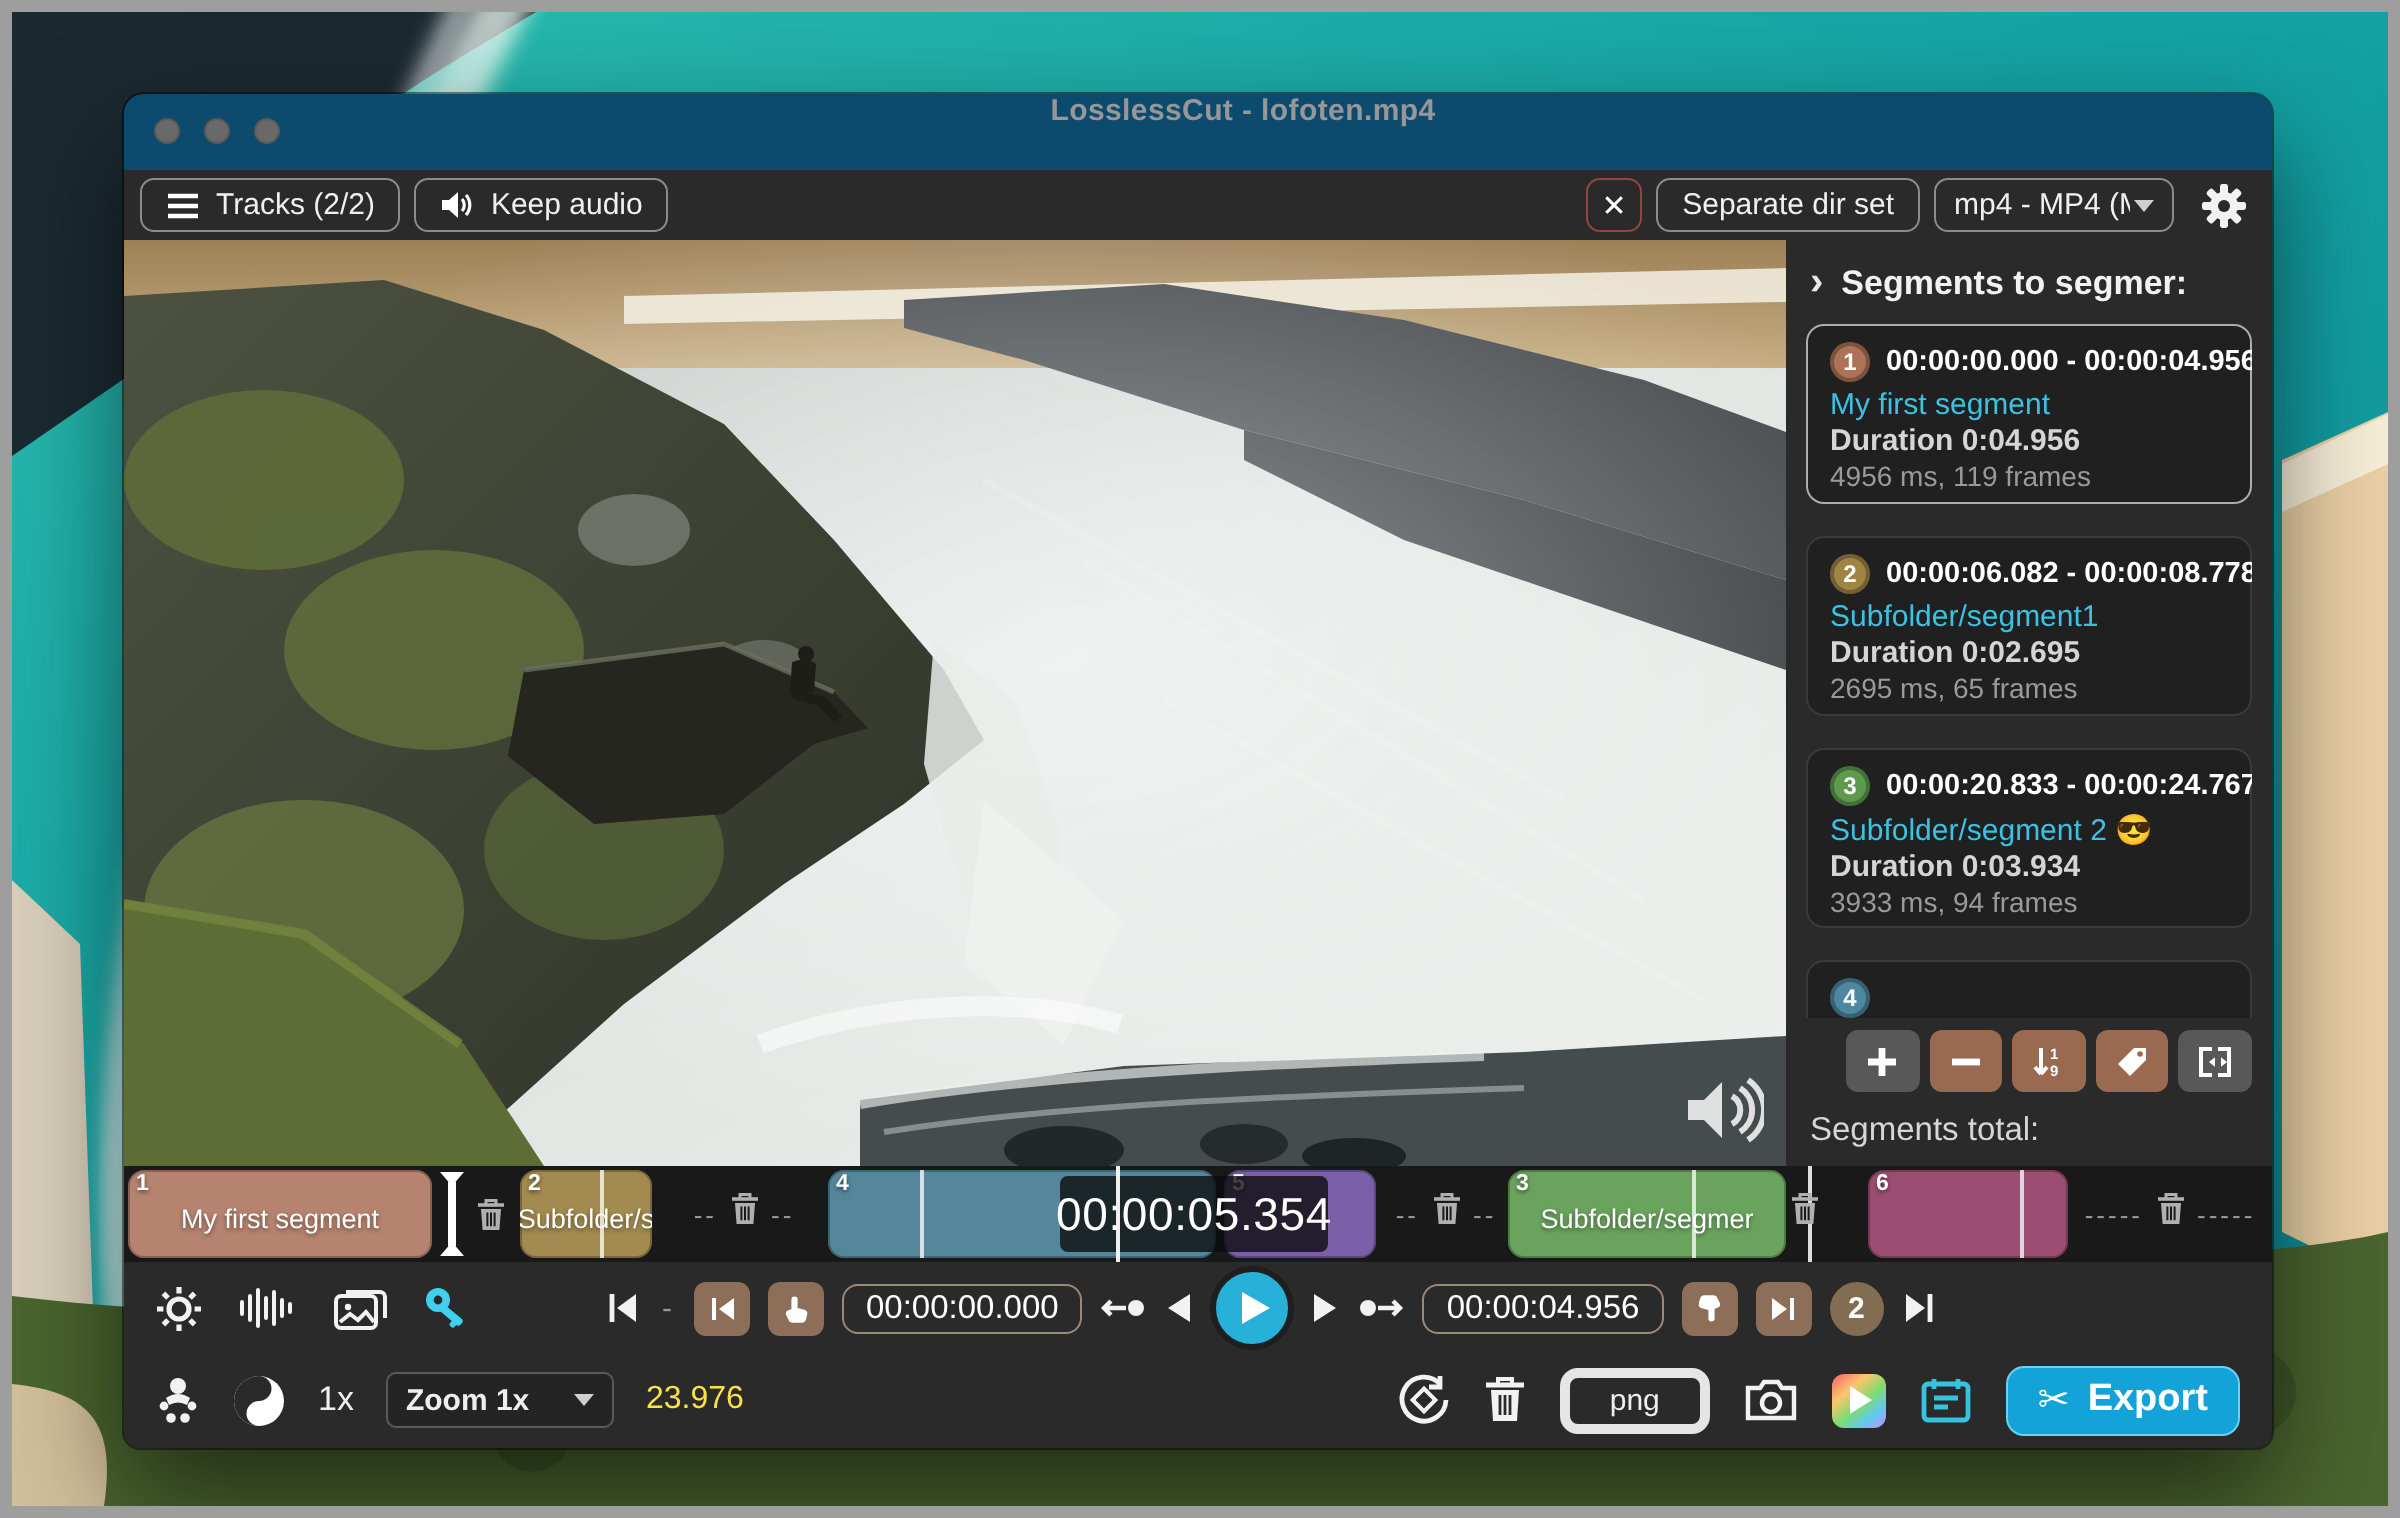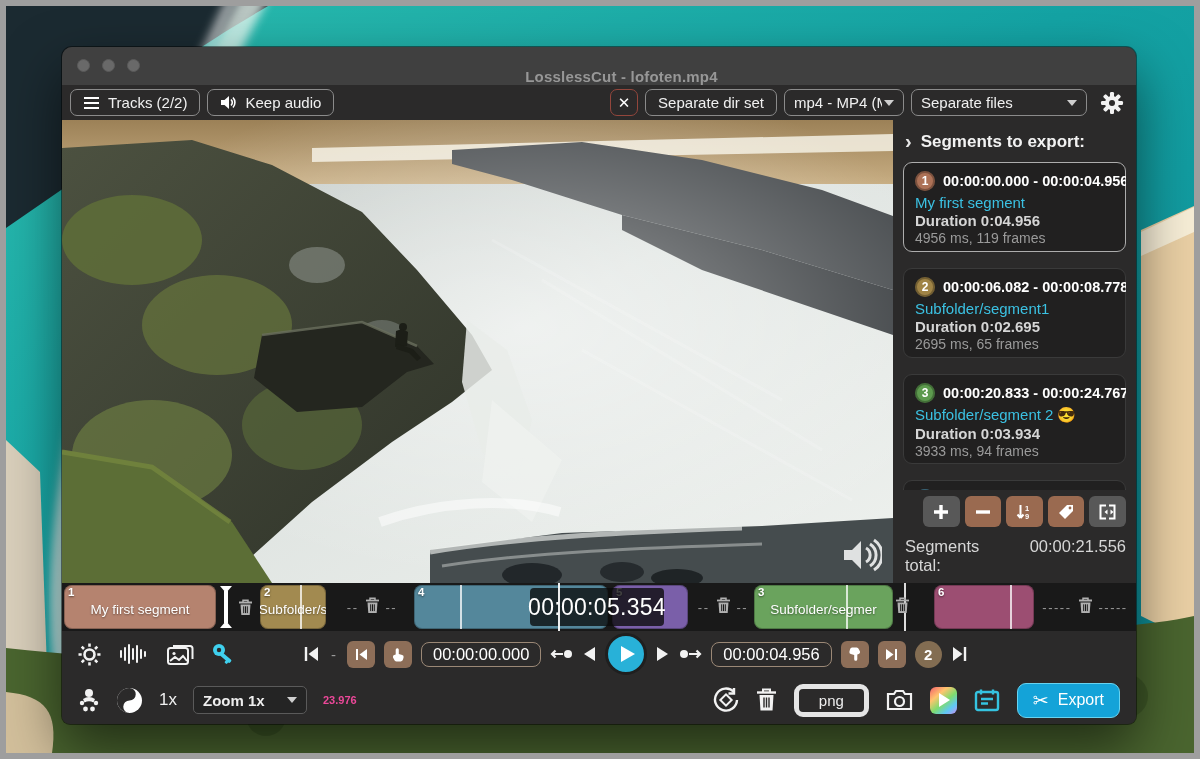--- a/index.html
+++ b/index.html
@@ -5,21 +5,21 @@
   html,body{margin:0;padding:0;background:#777;}
   *{box-sizing:border-box;font-family:"Liberation Sans",sans-serif;}
   .stage{position:relative;width:1200px;height:759px;background:#a0a0a0;overflow:hidden;}
   .wallpaper{position:absolute;left:6px;top:6px;width:1188px;height:747px;display:block;}
   .frame-edge{position:absolute;inset:0;border:6px solid #9e9e9e;pointer-events:none;z-index:50;}
 
   
   .window{position:absolute;left:62px;top:47px;width:1074px;height:677px;background:#2b2a2a;
           border-radius:10px 10px 8px 8px;overflow:hidden;z-index:10;
           box-shadow:0 24px 55px rgba(0,0,0,.55),0 0 0 1px rgba(0,0,0,.45);}
-  .titlebar{position:relative;height:38px;display:flex;align-items:flex-end;justify-content:center;background:#404040;padding-left:45px;}
+  .titlebar{position:relative;height:38px;display:flex;align-items:flex-start;justify-content:center;background:#0c4a6e;padding-left:45px;}
   .lights{position:absolute;left:15px;top:12px;display:flex;gap:12px;}
   .light{width:13px;height:13px;border-radius:50%;background:#696969;border:1px solid #5a5a5a;}
   .title{color:#979797;font-size:15px;font-weight:700;letter-spacing:.2px;}
 
   
   .toolbar{height:35px;display:flex;align-items:center;gap:7px;padding:0 8px;background:#2b2a2a;}
   .tbtn{display:inline-flex;align-items:center;gap:8px;height:27px;padding:0 12px;border:1px solid #8b8b8b;
         border-radius:7px;color:#f0f0f0;font-size:15px;background:transparent;white-space:nowrap;}
   .tbtn svg{display:block;}
   .xbtn{width:28px;justify-content:center;padding:0;border-color:#93463c;font-size:15px;color:#fff;}
@@ -85,30 +85,30 @@
   .play-btn{width:42px;height:42px;border-radius:50%;background:#28b1d8;border:3px solid #1f1f1f;
             display:flex;align-items:center;justify-content:center;}
   .counter-btn{width:27px;height:27px;border-radius:50%;background:#836d52;border:none;color:#fff;font-size:15px;font-weight:700;
                display:flex;align-items:center;justify-content:center;}
   .dashlbl{color:#9a9a9a;font-size:15px;margin:0 2px;}
   .left2{display:flex;align-items:center;gap:16px;justify-content:flex-end;}
   .right2{display:flex;align-items:center;gap:17px;margin-left:auto;}
   .speed{color:#f0f0f0;font-size:17px;}
   .zoom-sel{display:flex;align-items:center;justify-content:space-between;width:114px;height:28px;background:#242424;
             border:1px solid #5a5a5a;border-radius:5px;padding:0 9px;color:#eee;font-size:15px;font-weight:600;}
-  .fps{color:#ec4899;font-size:11px;font-weight:bold;}
+  .fps{color:#fde047;font-size:16px;}
   .png-btn{border:5px solid #e5e5e5;border-radius:9px;background:none;color:#eee;font-size:15px;padding:3px 20px;}
   .rainbow{width:27px;height:27px;border-radius:6px;position:relative;border:none;
            background:linear-gradient(140deg,#f2606a,#ffc46e 30%,#7fdc6e 55%,#5fc8f5 78%,#c98df2);}
   .rainbow:after{content:"";position:absolute;left:9px;top:6px;border-left:11px solid #fff;
                  border-top:7.5px solid transparent;border-bottom:7.5px solid transparent;}
   .export-btn{display:flex;align-items:center;gap:9px;background:#14a3d8;border:1.5px solid #67d3f0;border-radius:9px;
               height:35px;padding:0 15px;color:#fff;}
   .export-scissors{font-size:19px;line-height:1;}
-  .export-label{font-size:16px;font-weight:400;}
+  .export-label{font-size:19px;font-weight:700;}
 </style>
 </head>
 <body>
 
 <div class="stage">
 
   <svg class="wallpaper" viewBox="0 0 1188 747" preserveAspectRatio="none">
     <defs>
       <linearGradient id="sea" x1="0" y1="0" x2="1" y2="1">
         <stop offset="0" stop-color="#2bbcae"></stop>
@@ -174,24 +174,20 @@
       <div class="tb-spacer"></div>
       <button class="tbtn xbtn">
         <span>✕</span>
       </button>
       <button class="tbtn">
         <span>Separate dir set</span>
       </button>
       <div class="tsel" style="width:120px;">
         <span style="overflow:hidden;">mp4 - MP4 (M</span>
         <span class="caret" style="margin-left:2px;"></span>
-      </div>
-      <div class="tsel" style="width:176px;">
-        <span>Separate files</span>
-        <span class="caret"></span>
       </div>
       <span class="gearwrap">
         <svg width="24" height="24" viewBox="0 0 24 24">
           <g fill="#f2f2f2">
             <g transform="translate(12,12)">
               <g>
                   <rect x="-2" y="-11" width="4" height="6" rx="1.2"></rect>
                 </g>
               <g transform="rotate(45)">
                   <rect x="-2" y="-11" width="4" height="6" rx="1.2"></rect>
@@ -288,21 +284,21 @@
           <svg width="40" height="36" viewBox="0 0 40 36">
             <path d="M2 13 h8 l9-9 v28 l-9-9 H2 z" fill="#fff" opacity=".92"></path>
             <path d="M24 11 a8 8 0 0 1 0 14 M28 7 a13 13 0 0 1 0 22 M32 3 a18 18 0 0 1 0 30" stroke="#fff" stroke-width="3" fill="none" opacity=".92"></path>
           </svg>
         </div>
       </div>
 
       <aside class="sidebar">
         <div class="side-header">
           <span class="chev">›</span>
-          <span>Segments to export:</span>
+          <span>Segments to segmer:</span>
         </div>
         <div class="seg-list" id="segment-list">
             <div class="seg-card selected">
               <div class="seg-line1">
                 <span class="seg-badge" style="background: rgb(173, 114, 87);">1</span>
                 <span class="seg-range">00:00:00.000 - 00:00:04.956</span>
               </div>
               <div class="seg-name">My first segment</div>
               <div class="seg-dur">Duration 0:04.956</div>
               <div class="seg-meta">4956 ms, 119 frames</div>
@@ -358,21 +354,20 @@
           <button class="act-btn act-gray">
             <svg width="19" height="18" viewBox="0 0 19 18">
               <path d="M8 2.5 H2.5 v13 H8 M11 2.5 h5.5 v13 H11" stroke="#fff" stroke-width="2" fill="none"></path>
               <path d="M6.5 9 l3-2.4 v4.8 z" fill="#fff"></path>
                 <path d="M12.5 9 l-3-2.4 v4.8 z" fill="#fff" transform="translate(3,0)"></path>
             </svg>
           </button>
         </div>
         <div class="seg-total">
           <span>Segments total:</span>
-          <span>00:00:21.556</span>
         </div>
       </aside>
     </div>
 
     <div class="timeline" id="tl-track">
         <div class="tl-seg" style="left: 2px; width: 152px; background: rgb(181, 131, 111);">
           <span class="tl-num">1</span>
           <span class="tl-label">My first segment</span>
         </div>
         <div class="tl-ibeam" style="left: 158px;">

